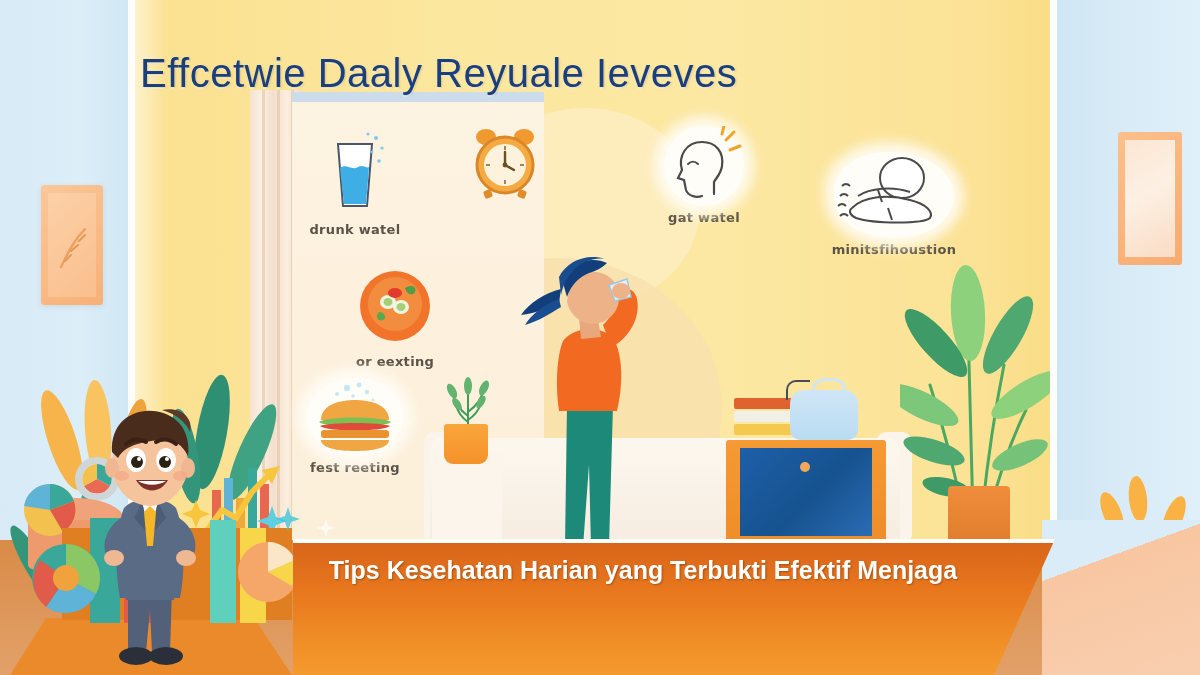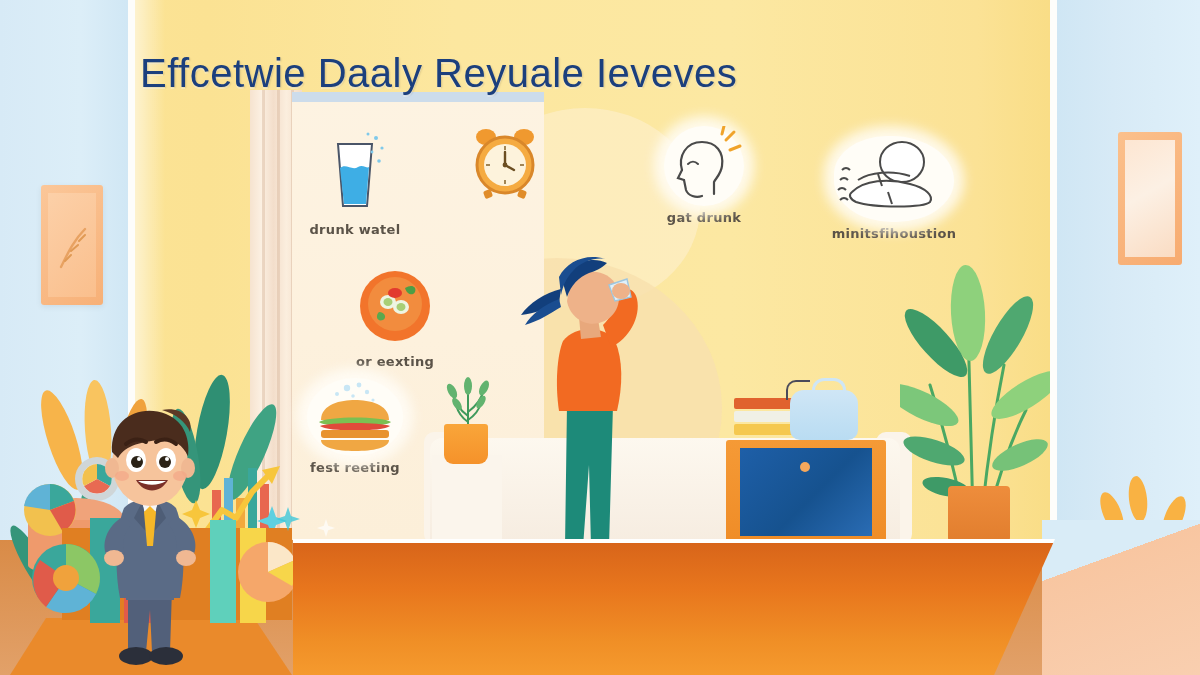--- a/index.html
+++ b/index.html
@@ -328,24 +328,24 @@
         <path d="M18 44 L14 52 L20 54" stroke="#4a4a4a" stroke-width="2.2" fill="none" stroke-linecap="round"></path>
         <path d="M20 54 L22 64 C24 70 32 72 38 70" stroke="#4a4a4a" stroke-width="2.2" fill="none" stroke-linecap="round"></path>
         <path d="M24 38 C27 35 31 35 34 38" stroke="#4a4a4a" stroke-width="2" fill="none" stroke-linecap="round"></path>
         <g stroke="#f0a32a" stroke-width="3" stroke-linecap="round">
           <line x1="62" y1="14" x2="70" y2="6"></line>
           <line x1="66" y1="24" x2="76" y2="20"></line>
           <line x1="58" y1="8" x2="60" y2="0"></line>
         </g>
       </svg>
     </div>
-    <div class="icon-label">gat drunk</div>
-  </div>
-
-  <div class="icon-item" style="left:820px;top:136px;width:148px;">
+    <div class="icon-label">gat watel</div>
+  </div>
+
+  <div class="icon-item" style="left:820px;top:152px;width:148px;">
     <div class="icon-bubble bubble-white" style="width:120px;height:86px;border-radius:46% 54% 50% 50%;">
       <svg width="120" height="86" viewBox="0 0 120 86">
         <ellipse cx="68" cy="26" rx="22" ry="20" fill="#fff" stroke="#4a4a4a" stroke-width="2"></ellipse>
         <path d="M18 56 C30 44 54 42 76 48 C92 52 100 60 96 66 C90 72 40 72 22 66 C16 63 14 59 18 56 Z" fill="#fff" stroke="#4a4a4a" stroke-width="2"></path>
         <path d="M24 44 C36 36 58 34 76 40" stroke="#4a4a4a" stroke-width="2" fill="none"></path>
         <line x1="44" y1="38" x2="48" y2="50" stroke="#4a4a4a" stroke-width="2"></line>
         <line x1="54" y1="56" x2="58" y2="68" stroke="#4a4a4a" stroke-width="2"></line>
         <g stroke="#4a4a4a" stroke-width="2" fill="none">
           <path d="M8 34 q4 -4 8 0"></path>
             <path d="M6 44 q4 -4 8 0"></path>
@@ -483,15 +483,16 @@
 
   <svg class="sparkle" style="left:274px;top:505px;width:28px;height:28px;" viewBox="0 0 28 28">
     <path d="M14 2 l3 9 9 3 -9 3 -3 9 -3 -9 -9 -3 9 -3 z" fill="#3fc8da"></path>
   </svg>
   <svg class="sparkle" style="left:316px;top:518px;width:20px;height:20px;" viewBox="0 0 20 20">
     <path d="M10 1 l2.2 6.8 6.8 2.2 -6.8 2.2 -2.2 6.8 -2.2 -6.8 -6.8 -2.2 6.8 -2.2 z" fill="#ffffff" opacity=".85"></path>
   </svg>
 
   <div class="banner"></div>
   <div class="banner-text">
+    <div>Tips Kesehatan Harian yang Terbukti Efektif Menjaga</div>
   </div>
 
 </div>
 
 </body></html>

